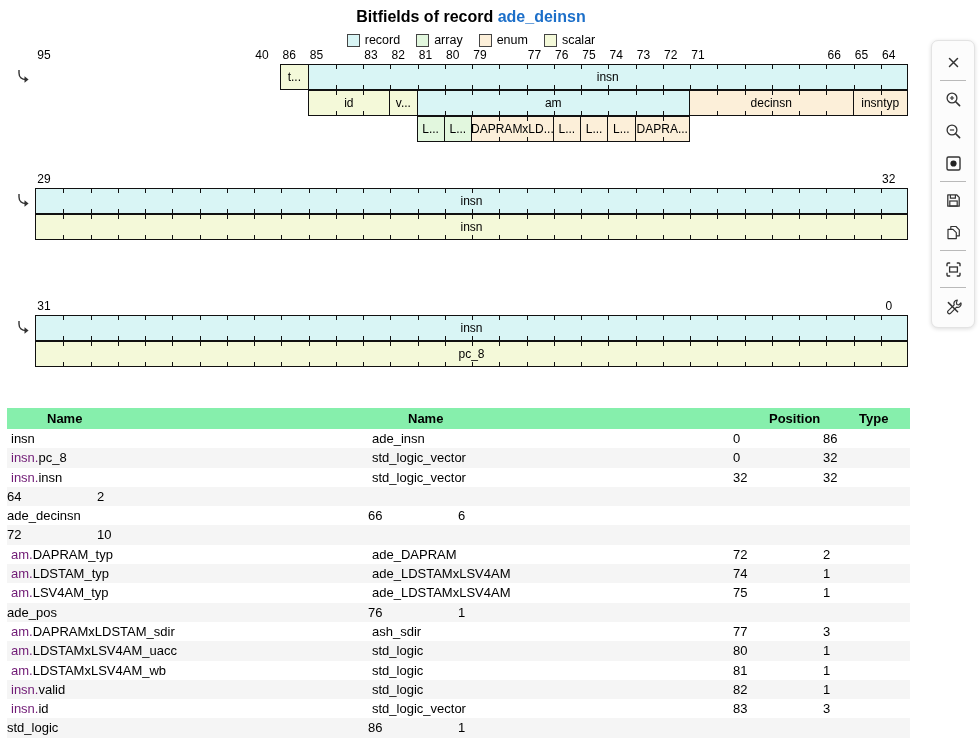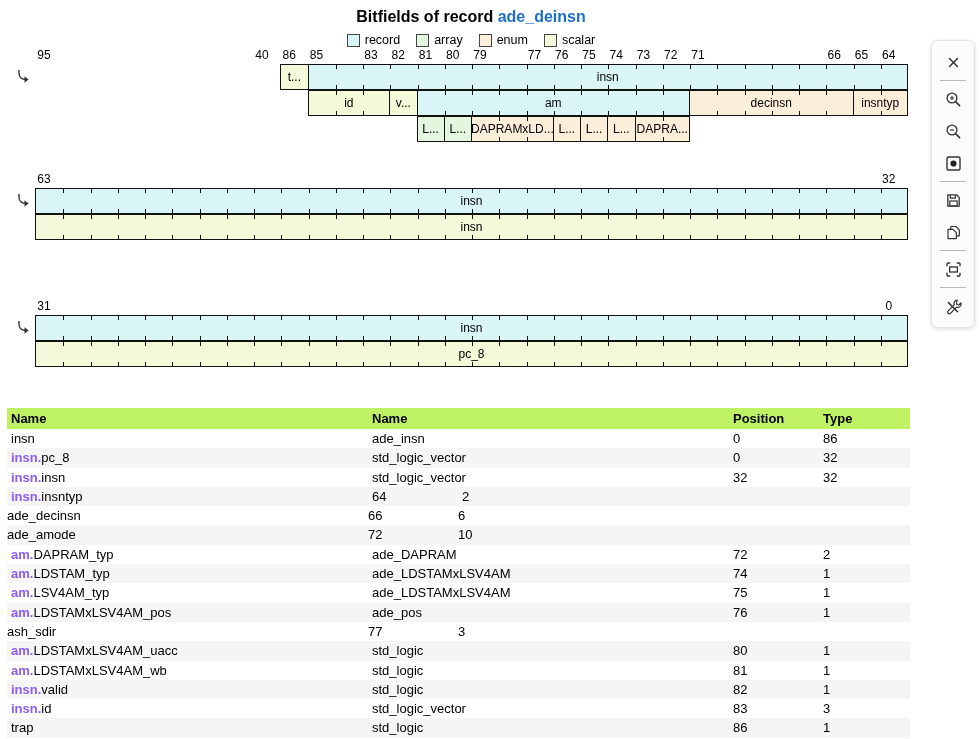--- a/index.html
+++ b/index.html
@@ -34,27 +34,27 @@
            background:#fcfcfc;border:1px solid #e3e3e3;border-radius:7px;
            box-shadow:0 1px 4px rgba(0,0,0,.14);
            display:flex;flex-direction:column;align-items:center;box-sizing:border-box;}
   .tb-btn{width:36px;height:32px;background:none;border:none;padding:0;margin:0;
           display:flex;align-items:center;justify-content:center;cursor:pointer;}
   .tb-btn span{display:flex;}
   .tb-div{width:26px;height:1px;background:#b9b9b9;margin:2px 0;}
 
   
   #table{position:absolute;left:7px;top:408px;width:903px;font-size:13px;}
-  .thead{display:flex;background:#bef264;font-weight:bold;height:21px;line-height:21px;}
+  .thead{display:flex;background:#86efac;font-weight:bold;height:21px;line-height:21px;padding-left:36px;}
   .trow{display:flex;height:19.3px;line-height:19.3px;background:#fff;}
   .trow.alt{background:#f5f5f5;}
   .c0{width:365px;padding-left:4px;box-sizing:border-box;overflow:hidden;white-space:nowrap;}
   .c1{width:361px;overflow:hidden;white-space:nowrap;}
   .c2{width:90px;} .c3{flex:1;}
-  .pfx{color:#8b5cf6;font-weight:bold;}
+  .pfx{color:#701a75;}
 </style>
 </head>
 <body>
 
 <div id="page">
   <div id="legend">
       <div class="lg-item">
         <span class="lg-sw" style="background: rgb(217, 245, 245);"></span>
         <span>record</span>
       </div>
@@ -231,21 +231,21 @@
             <i class="tick tick-t" style="left: 27.25px;"></i>
             <i class="tick tick-b" style="left: 27.25px;"></i>
           </div>
         </div>
       </div>
       <div class="diagram" style="top: 172px;">
         <span class="arrow"><svg width="15" height="15" viewBox="0 0 15 15">
             <path d="M4 1 v3 c0 4.5 3 6.5 7 6.5" fill="none" stroke="#333" stroke-width="1.4"></path>
             <path d="M9.5 7.2 L13.6 10.5 L9.5 13.8 Z" fill="#333"></path>
           </svg></span>
-        <span class="ticklabel" style="left: 9px;">63</span>
+        <span class="ticklabel" style="left: 9px;">29</span>
         <span class="ticklabel" style="left: 853.75px;">32</span>
         <div class="bitrow" style="top: 16px;">
           <div class="cell" style="left: 0px; width: 873px; background: rgb(217, 245, 245);">
             <span>insn</span>
             <i class="tick tick-t" style="left: 844.75px;"></i>
             <i class="tick tick-b" style="left: 844.75px;"></i>
             <i class="tick tick-t" style="left: 817.5px;"></i>
             <i class="tick tick-b" style="left: 817.5px;"></i>
             <i class="tick tick-t" style="left: 790.25px;"></i>
             <i class="tick tick-b" style="left: 790.25px;"></i>
@@ -612,31 +612,29 @@
           <span class="c2">0</span>
           <span class="c3">32</span>
         </div>
         <div class="trow">
           <span class="c0"><span class="pfx">insn.</span><span class="nm">insn</span></span>
           <span class="c1">std_logic_vector</span>
           <span class="c2">32</span>
           <span class="c3">32</span>
         </div>
         <div class="trow alt">
-          <span class="c0"><span class="pfx">insn.</span><span class="nm">insntyp</span></span>
           <span class="c2">64</span>
           <span class="c3">2</span>
         </div>
         <div class="trow">
           <span class="c1">ade_decinsn</span>
           <span class="c2">66</span>
           <span class="c3">6</span>
         </div>
         <div class="trow alt">
-          <span class="c1">ade_amode</span>
           <span class="c2">72</span>
           <span class="c3">10</span>
         </div>
         <div class="trow">
           <span class="c0"><span class="pfx">am.</span><span class="nm">DAPRAM_typ</span></span>
           <span class="c1">ade_DAPRAM</span>
           <span class="c2">72</span>
           <span class="c3">2</span>
         </div>
         <div class="trow alt">
@@ -645,26 +643,26 @@
           <span class="c2">74</span>
           <span class="c3">1</span>
         </div>
         <div class="trow">
           <span class="c0"><span class="pfx">am.</span><span class="nm">LSV4AM_typ</span></span>
           <span class="c1">ade_LDSTAMxLSV4AM</span>
           <span class="c2">75</span>
           <span class="c3">1</span>
         </div>
         <div class="trow alt">
-          <span class="c0"><span class="pfx">am.</span><span class="nm">LDSTAMxLSV4AM_pos</span></span>
           <span class="c1">ade_pos</span>
           <span class="c2">76</span>
           <span class="c3">1</span>
         </div>
         <div class="trow">
+          <span class="c0"><span class="pfx">am.</span><span class="nm">DAPRAMxLDSTAM_sdir</span></span>
           <span class="c1">ash_sdir</span>
           <span class="c2">77</span>
           <span class="c3">3</span>
         </div>
         <div class="trow alt">
           <span class="c0"><span class="pfx">am.</span><span class="nm">LDSTAMxLSV4AM_uacc</span></span>
           <span class="c1">std_logic</span>
           <span class="c2">80</span>
           <span class="c3">1</span>
         </div>
@@ -680,20 +678,19 @@
           <span class="c2">82</span>
           <span class="c3">1</span>
         </div>
         <div class="trow">
           <span class="c0"><span class="pfx">insn.</span><span class="nm">id</span></span>
           <span class="c1">std_logic_vector</span>
           <span class="c2">83</span>
           <span class="c3">3</span>
         </div>
         <div class="trow alt">
-          <span class="c0"><span class="nm">trap</span></span>
           <span class="c1">std_logic</span>
           <span class="c2">86</span>
           <span class="c3">1</span>
         </div>
       </div>
   </div>
 </div>
 
 </body></html>

